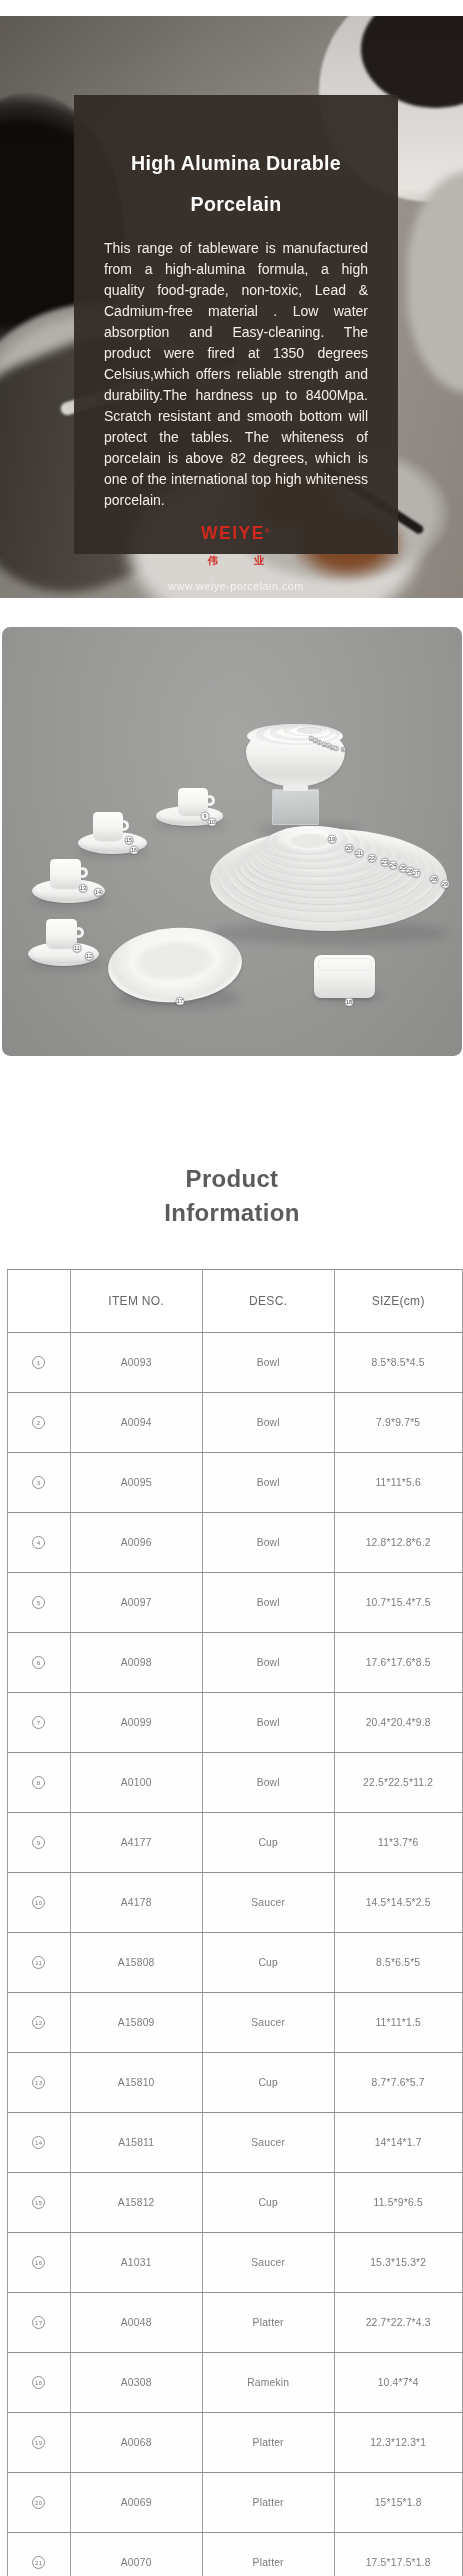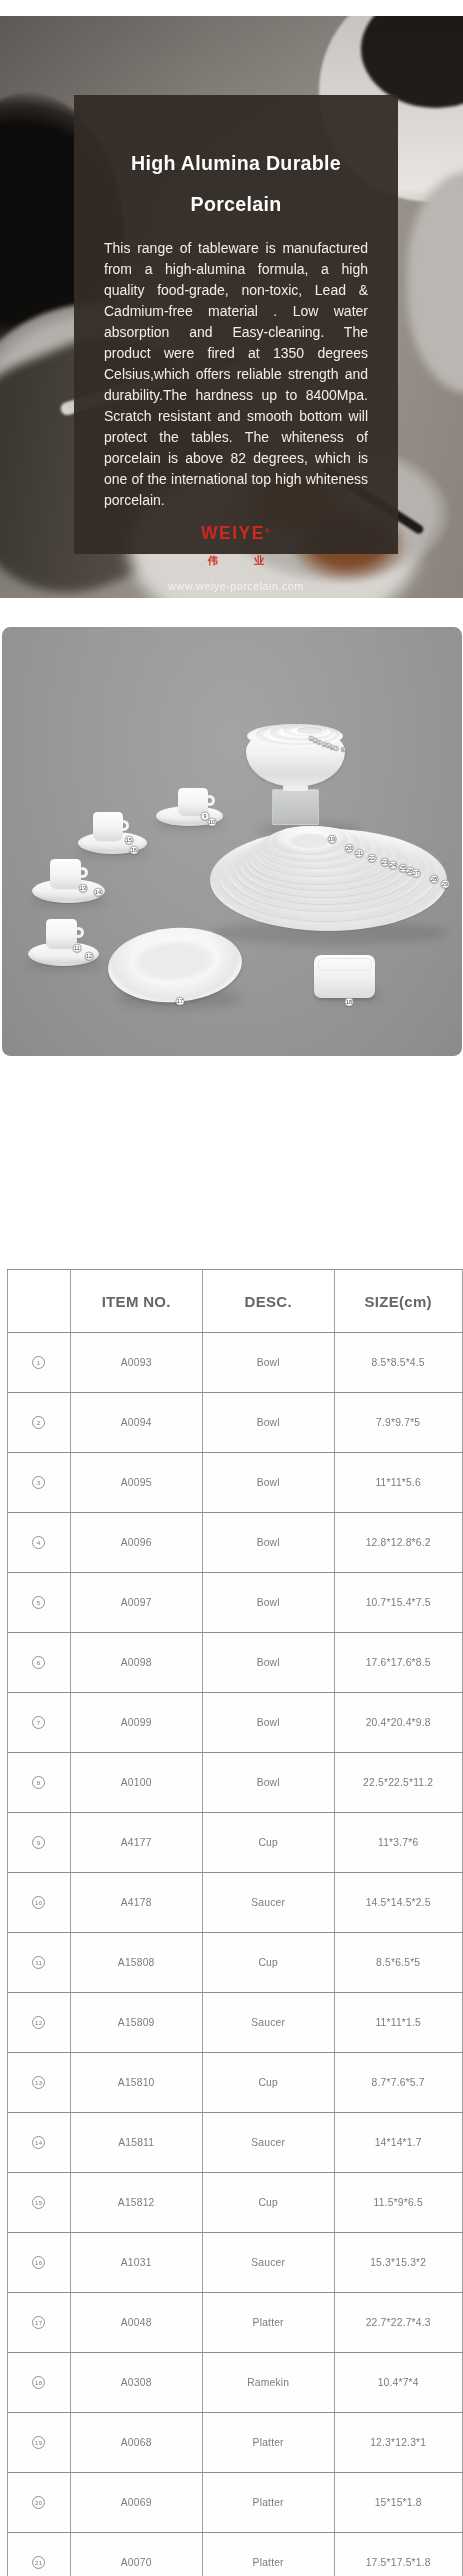--- a/index.html
+++ b/index.html
@@ -94,21 +94,21 @@
   .info-heading { position:absolute; left:0; top:1162px; width:464px; text-align:center;
                   font-size:24px; font-weight:bold; color:#5b5b5b; line-height:34px; letter-spacing:0.3px; }
 
   
   .spec-table { position:absolute; left:6.7px; top:1269px; width:455px; border-collapse:collapse; table-layout:fixed; }
   .spec-table th, .spec-table td { border-left:0.5px solid #9e9e9e; border-right:0.5px solid #9e9e9e;
                                    border-top:1px solid #8d8d8d; border-bottom:1px solid #8d8d8d;
                                    text-align:center; vertical-align:middle; padding:0; }
   .spec-table thead tr { height:63px; }
   .spec-table tbody tr { height:60px; background:#fefefe; }
-  .spec-table th { font-size:15px; font-weight:bold; color:#666; letter-spacing:0.3px; }
+  .spec-table th { font-size:12px; font-weight:normal; color:#666; letter-spacing:0.3px; }
   .spec-table td { font-size:10.3px; color:#7b7b7b; letter-spacing:0.2px; }
   .circle-num { display:inline-flex; align-items:center; justify-content:center; width:13px; height:13px;
                 border:0.5px solid #919191; border-radius:50%; font-size:6.2px; color:#7b7b7b; }
 </style>
 </head>
 <body>
 
 <div class="page">
 
   <div class="hero">
@@ -215,20 +215,24 @@
       <div class="callout" style="left: 372px; top: 858px;">22</div>
       <div class="callout" style="left: 385px; top: 862px;">23</div>
       <div class="callout" style="left: 393px; top: 865px;">24</div>
       <div class="callout" style="left: 403px; top: 868px;">25</div>
       <div class="callout" style="left: 410px; top: 871px;">26</div>
       <div class="callout" style="left: 416px; top: 873px;">27</div>
       <div class="callout" style="left: 434px; top: 879px;">28</div>
       <div class="callout" style="left: 445px; top: 884px;">29</div>
     </div>
 
+  <div class="info-heading">
+    <span>Product</span><br>
+    <span>Information</span>
+  </div>
 
   <table class="spec-table">
     <colgroup>
         <col style="width:63px">
         <col style="width:132px">
         <col style="width:132px">
         <col style="width:128px">
       </colgroup>
     <thead>
       <tr>

